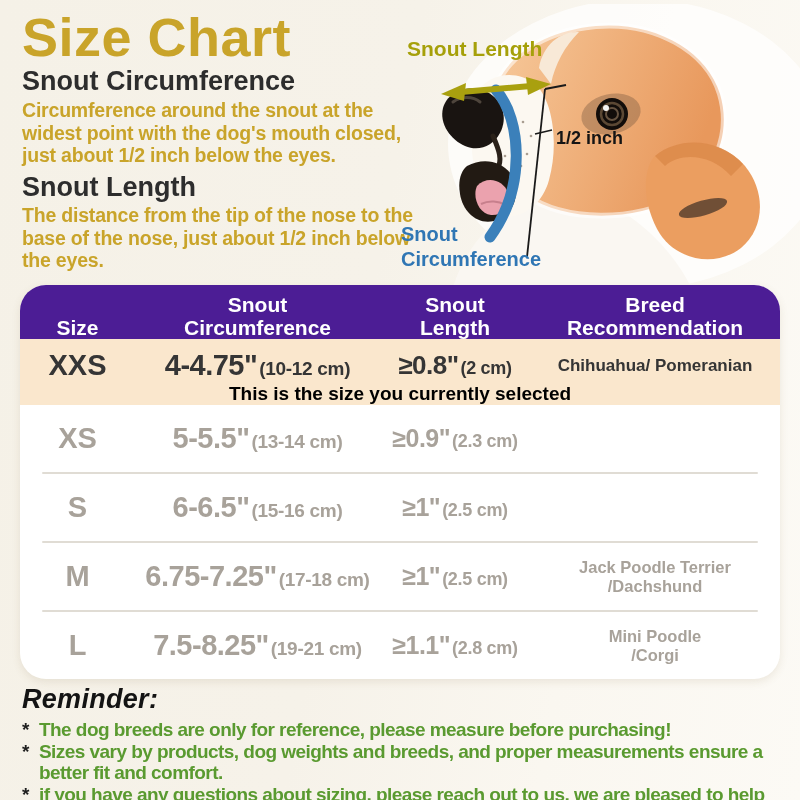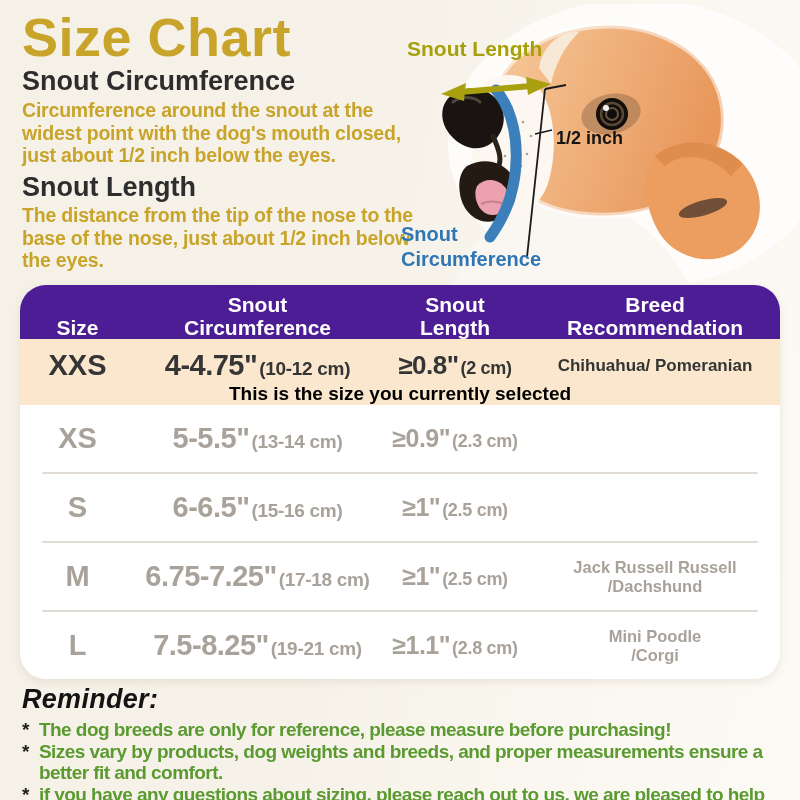--- a/index.html
+++ b/index.html
@@ -162,21 +162,21 @@
         <div class="cell c1 size-v">S</div>
         <div class="cell c2"><span class="main-v">6-6.5"</span><span class="cm-v">(15-16 cm)</span></div>
         <div class="cell c3"><span class="main-v" style="font-size:25px">≥1"</span><span class="cm-v" style="font-size:18px">(2.5 cm)</span></div>
       </div>
       <div class="divider"></div>
       <div class="row">
         <div class="cell c1 size-v">M</div>
         <div class="cell c2"><span class="main-v">6.75-7.25"</span><span class="cm-v">(17-18 cm)</span></div>
         <div class="cell c3"><span class="main-v" style="font-size:25px">≥1"</span><span class="cm-v" style="font-size:18px">(2.5 cm)</span></div>
         <div class="cell c4 breed">
-            <span style="display:block">Jack Russell Russell</span>
+            <span style="display:block">Jack Poodle Terrier</span>
             <span style="display:block">/Dachshund</span>
           </div>
       </div>
       <div class="divider"></div>
       <div class="row">
         <div class="cell c1 size-v">L</div>
         <div class="cell c2"><span class="main-v">7.5-8.25"</span><span class="cm-v">(19-21 cm)</span></div>
         <div class="cell c3"><span class="main-v" style="font-size:25px">≥1.1"</span><span class="cm-v" style="font-size:18px">(2.8 cm)</span></div>
         <div class="cell c4 breed">
             <span style="display:block">Mini Poodle</span>

